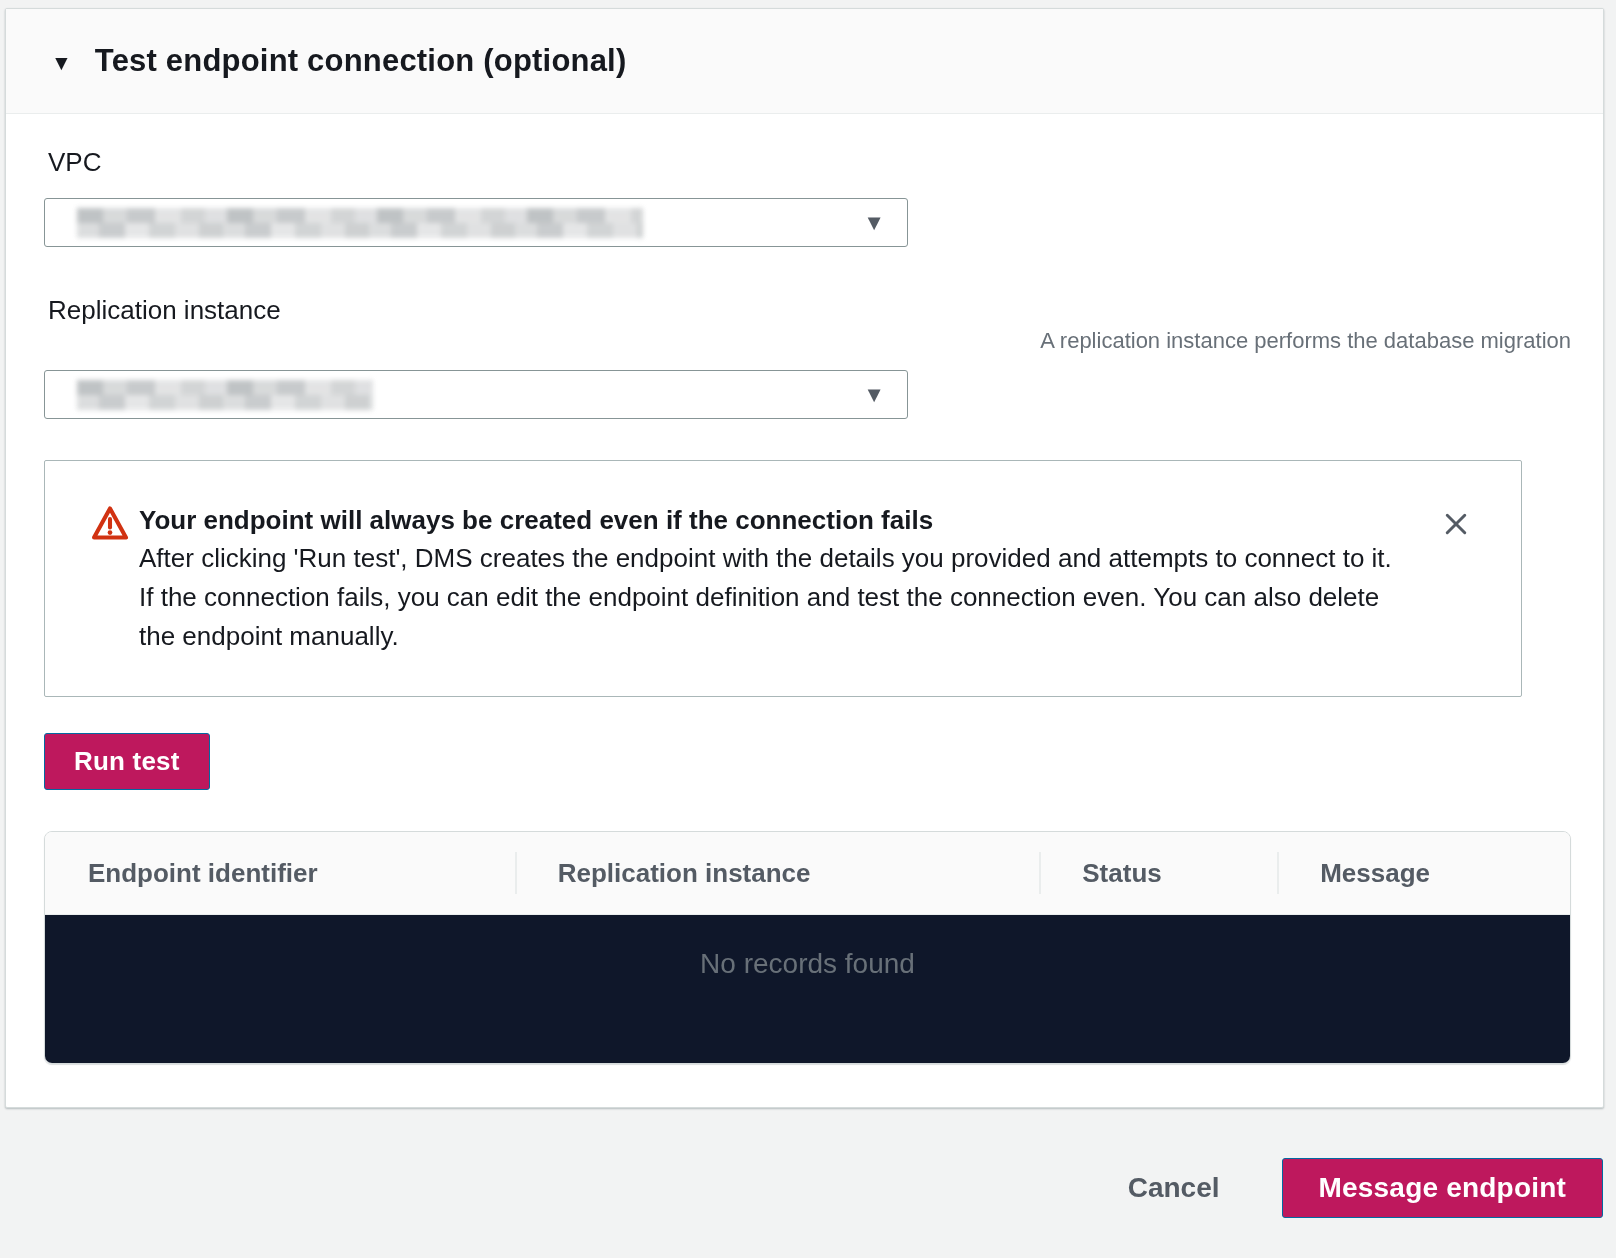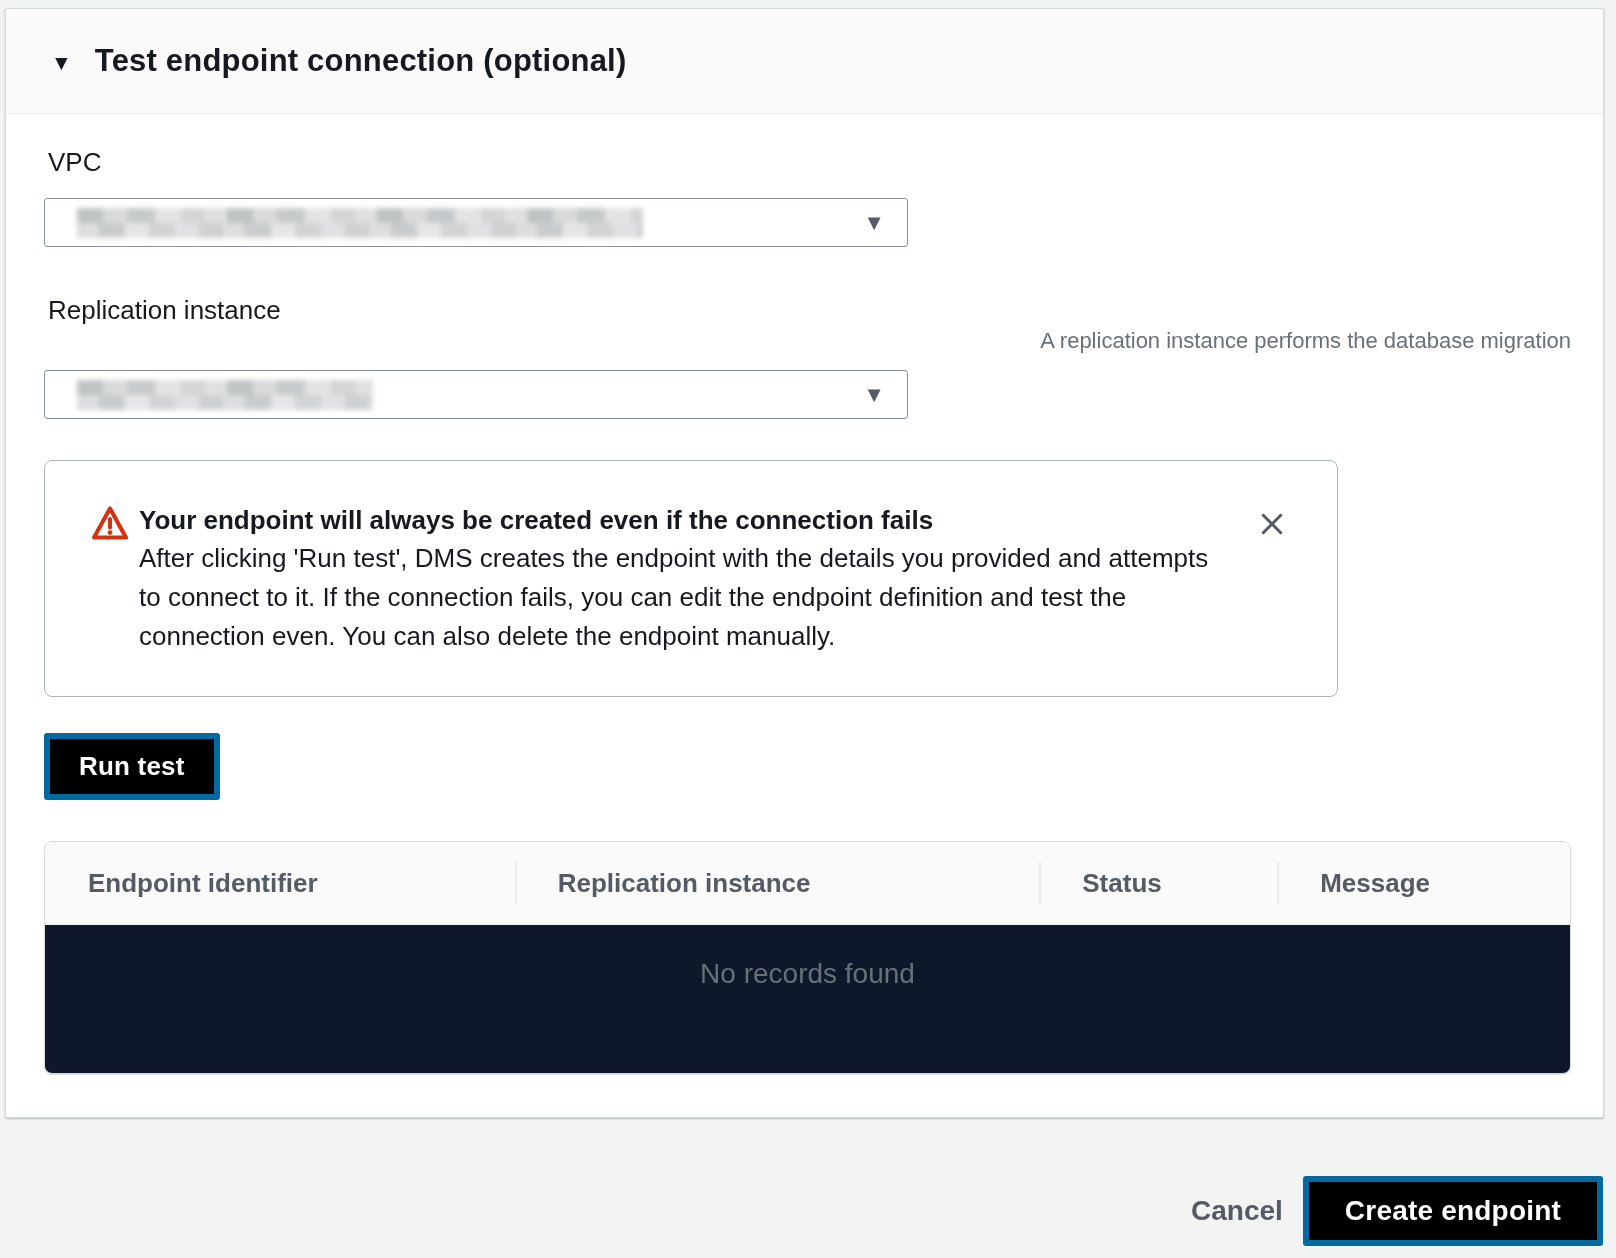--- a/index.html
+++ b/index.html
@@ -70,40 +70,40 @@
     height: 15px;
     background: repeating-linear-gradient(90deg,
       #d8dadb 0 22px, #c4c7c9 22px 48px, #e3e4e5 48px 72px,
       #cdd0d1 72px 98px, #dddedf 98px 122px, #c9cccd 122px 146px);
   }
   .mosaic.w1 { width: 566px; }
   .mosaic.w2 { width: 296px; }
 
   
   .alert {
-    width: 1294px;
+    width: 1478px;
     border: 1px solid #aab7b8;
-    border-radius: 8px;
+    border-radius: 2px;
     background: #fff;
     padding: 40px 44px 40px 46px;
     display: flex; align-items: flex-start;
     margin-bottom: 36px;
   }
   .alert-icon { flex: 0 0 auto; margin: 4px 10px 0 0; }
   .alert-content { flex: 1 1 auto; padding-right: 30px; }
   .alert-title { font-size: 26px; font-weight: 700; color: #16191f; line-height: 38px; }
   .alert-body { font-size: 26px; color: #16191f; line-height: 39px; max-width: 1300px; }
   .alert-close {
     flex: 0 0 auto; background: none; border: none; padding: 6px; margin: 2px 0 0 0;
     cursor: pointer; line-height: 0;
   }
 
   
   .btn-primary {
-    background: #000000; color: #ffffff; border: 6px solid #0369a1;
+    background: #be185d; color: #ffffff; border: 1px solid #0369a1;
     border-radius: 3px; font-family: inherit;
     font-size: 26px; font-weight: 700;
     padding: 12px 29px; cursor: pointer; letter-spacing: .2px;
   }
   .btn-link {
     background: none; border: none; font-family: inherit;
     font-size: 28px; font-weight: 700; color: #545b64; cursor: pointer;
     padding: 12px 20px;
   }
   .run-test-row { margin-bottom: 41px; }
@@ -133,21 +133,21 @@
   }
   .tbody { background: #0f172a; height: 148px; }
   .empty-msg {
     text-align: center; padding-top: 33px;
     font-size: 28px; color: #687078;
   }
 
   
   .footer {
     display: flex; justify-content: flex-end; align-items: center;
-    padding: 50px 13px 0 8px; margin-top: 8px;
+    gap: 42px; padding: 50px 13px 0 8px;
   }
   .footer .btn-primary { font-size: 28px; padding: 13px 36px; }
 </style>
 </head>
 <body>
 
 <div class="card">
 
   <div class="card-header">
     <span class="caret">▼</span>
@@ -213,14 +213,14 @@
       <div class="tbody">
         <div class="empty-msg">No records found</div>
       </div>
     </div>
 
   </div>
 </div>
 
 <div class="footer">
   <button class="btn-link">Cancel</button>
-  <button class="btn-primary">Create endpoint</button>
+  <button class="btn-primary">Message endpoint</button>
 </div>
 
 </body></html>

